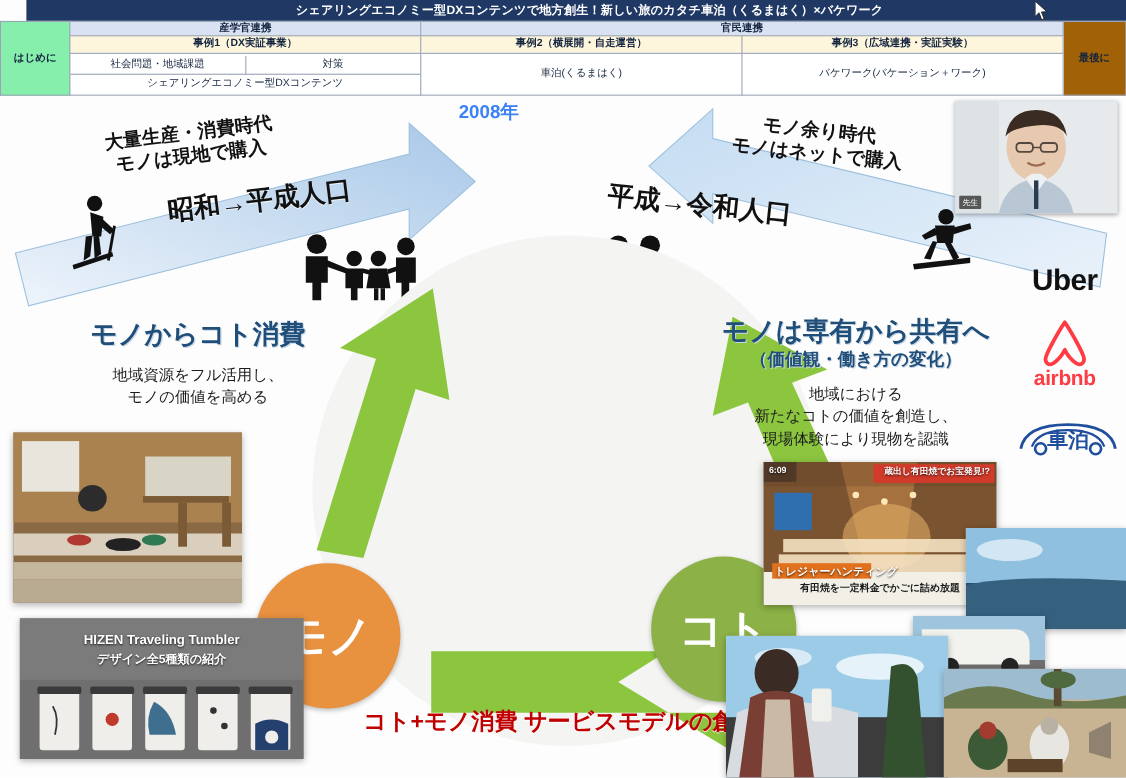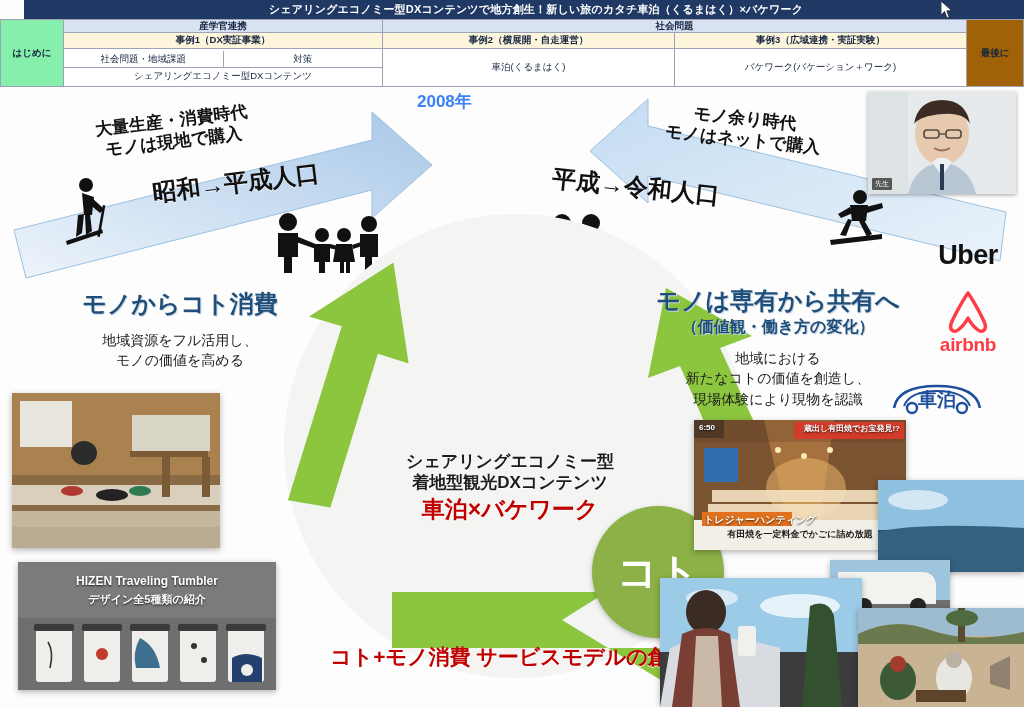--- a/index.html
+++ b/index.html
@@ -106,21 +106,21 @@
     font-size:14px;color:#1b1b1b;line-height:1.45;margin-top:10px;white-space:pre-line;
   }
   #head-left{left:30px;top:288px;width:300px;}
   #head-right{left:618px;top:285px;width:320px;}
 
   
   .logo{position:absolute;text-align:center;}
   #logo-uber{left:920px;top:240px;width:96px;font-size:27px;font-weight:bold;color:#111;letter-spacing:-.5px;}
   #logo-airbnb{left:916px;top:288px;width:104px;}
   #logo-airbnb .nm{font-size:19px;font-weight:bold;color:#ff3b43;letter-spacing:-.3px;margin-top:-2px;}
-  #logo-kuruma{left:888px;top:376px;width:98px;height:42px;text-align:right;}
+  #logo-kuruma{left:922px;top:376px;width:98px;height:42px;text-align:right;}
 
   
   .photo{position:absolute;overflow:hidden;box-shadow:0 2px 6px rgba(0,0,0,.3);background:#ccc;}
   .ph-cap{
     position:absolute;left:0;right:0;color:#fff;text-align:center;
     font-size:9px;font-weight:bold;text-shadow:0 1px 2px rgba(0,0,0,.8);
   }
 
   #photo-craft{left:12px;top:393px;width:208px;height:155px;}
   #photo-tumbler{left:18px;top:562px;width:258px;height:128px;background:#7c7c7c;}
@@ -149,21 +149,21 @@
   </div>
   <svg class="cursor" viewBox="0 0 12 18">
     <path d="M0,0 L0,14 L3.6,10.6 L6,17 L8.2,16 L5.8,9.9 L10.6,9.6 Z" fill="#ffffff" stroke="#222" stroke-width=".8"></path>
   </svg>
 
   <table class="navtable">
     <tbody>
         <tr>
       <td class="nv-intro" rowspan="3" style="width:62px">はじめに</td>
       <td class="nv-band" colspan="2" style="width:318px">産学官連携</td>
-      <td class="nv-band" colspan="2">社会問題</td>
+      <td class="nv-band" colspan="2">官民連携</td>
       <td class="nv-edge" rowspan="3" style="width:56px">最後に</td>
     </tr>
     <tr>
       <td class="nv-case" colspan="2" style="height:15px">事例1（DX実証事業）</td>
       <td class="nv-case" style="width:258px">事例2（横展開・自走運営）</td>
       <td class="nv-case">事例3（広域連携・実証実験）</td>
     </tr>
     <tr>
       <td class="nv-plain" colspan="2" style="padding:0">
         <table style="width:100%;border-collapse:collapse;table-layout:fixed">
@@ -288,29 +288,27 @@
         <path d="M34,26 q10,-6 18,2 q8,8 0,14 q-10,6 -4,14 q5,7 14,4" fill="none" stroke="#1b63b0" stroke-width="3.4" stroke-linecap="round"></path>
         <circle cx="38" cy="32" r="2.4" fill="#1b63b0"></circle>
         <circle cx="58" cy="33" r="2.4" fill="#1b63b0"></circle>
         <circle cx="45" cy="52" r="2.4" fill="#1b63b0"></circle>
         <ellipse cx="48" cy="40" rx="43" ry="15" fill="none" stroke="#f08a1c" stroke-width="4" transform="rotate(-22 48 40)" stroke-dasharray="70 24"></ellipse>
         <ellipse cx="48" cy="42" rx="41" ry="14" fill="none" stroke="#7ab800" stroke-width="4" transform="rotate(14 48 42)" stroke-dasharray="64 28"></ellipse>
       </svg>
     </div>
   </div>
 
+  <div class="node" id="node-mono">
+    <span>モノ</span>
+  </div>
   <div class="node" id="node-koto">
     <span>コト</span>
   </div>
 
-  <div class="center-text">
-    <div class="l1">シェアリングエコノミー型</div>
-    <div class="l2">着地型観光DXコンテンツ</div>
-    <div class="l3">車泊×バケワーク</div>
-  </div>
 
   <div class="bottom-red">コト+モノ消費
 サービスモデルの創出</div>
 
   <div class="sidehead" id="head-left">
     <div class="h">モノからコト消費</div>
     <div class="body">地域資源をフル活用し、
 モノの価値を高める</div>
   </div>
 
@@ -409,21 +407,21 @@
           <circle cx="136" cy="30" r="3"></circle>
       </g>
       <rect x="0" y="0" width="212" height="22" fill="#5a3c22" opacity=".25"></rect>
       <rect x="100" y="2" width="110" height="17" fill="#d23b2a"></rect>
       <rect x="0" y="0" width="30" height="18" fill="#1b1b1b" opacity=".4"></rect>
       <rect x="10" y="28" width="34" height="34" fill="#2f6fb0"></rect>
       <rect x="0" y="100" width="212" height="30" fill="#f2efe7"></rect>
       <rect x="8" y="92" width="90" height="14" fill="#e2711d"></rect>
     </svg>
     <div class="ph-cap" style="top:3px;left:auto;right:6px;width:auto;font-size:8px;color:#fff">蔵出し有田焼でお宝発見!?</div>
-    <div class="ph-cap" style="top:3px;left:5px;right:auto;width:auto;font-size:8px">6:50</div>
+    <div class="ph-cap" style="top:3px;left:5px;right:auto;width:auto;font-size:8px">6:09</div>
     <div class="ph-cap" style="top:93px;left:10px;right:auto;width:auto;font-size:10px">トレジャーハンティング</div>
     <div class="ph-cap" style="top:108px;color:#1b1b1b;text-shadow:none;font-size:9px">有田焼を一定料金でかごに詰め放題</div>
   </div>
 
   <div class="photo" id="photo-scene-a">
     <svg width="146" height="92" viewBox="0 0 146 92" preserveAspectRatio="none">
       <rect width="146" height="50" fill="#8fc0e0"></rect>
       <rect y="50" width="146" height="42" fill="#2a4f6e"></rect>
       <ellipse cx="40" cy="20" rx="30" ry="10" fill="#ffffff" opacity=".6"></ellipse>
       <path d="M0,52 q40,-10 146,-4 v44 h-146 Z" fill="#35617f"></path>

